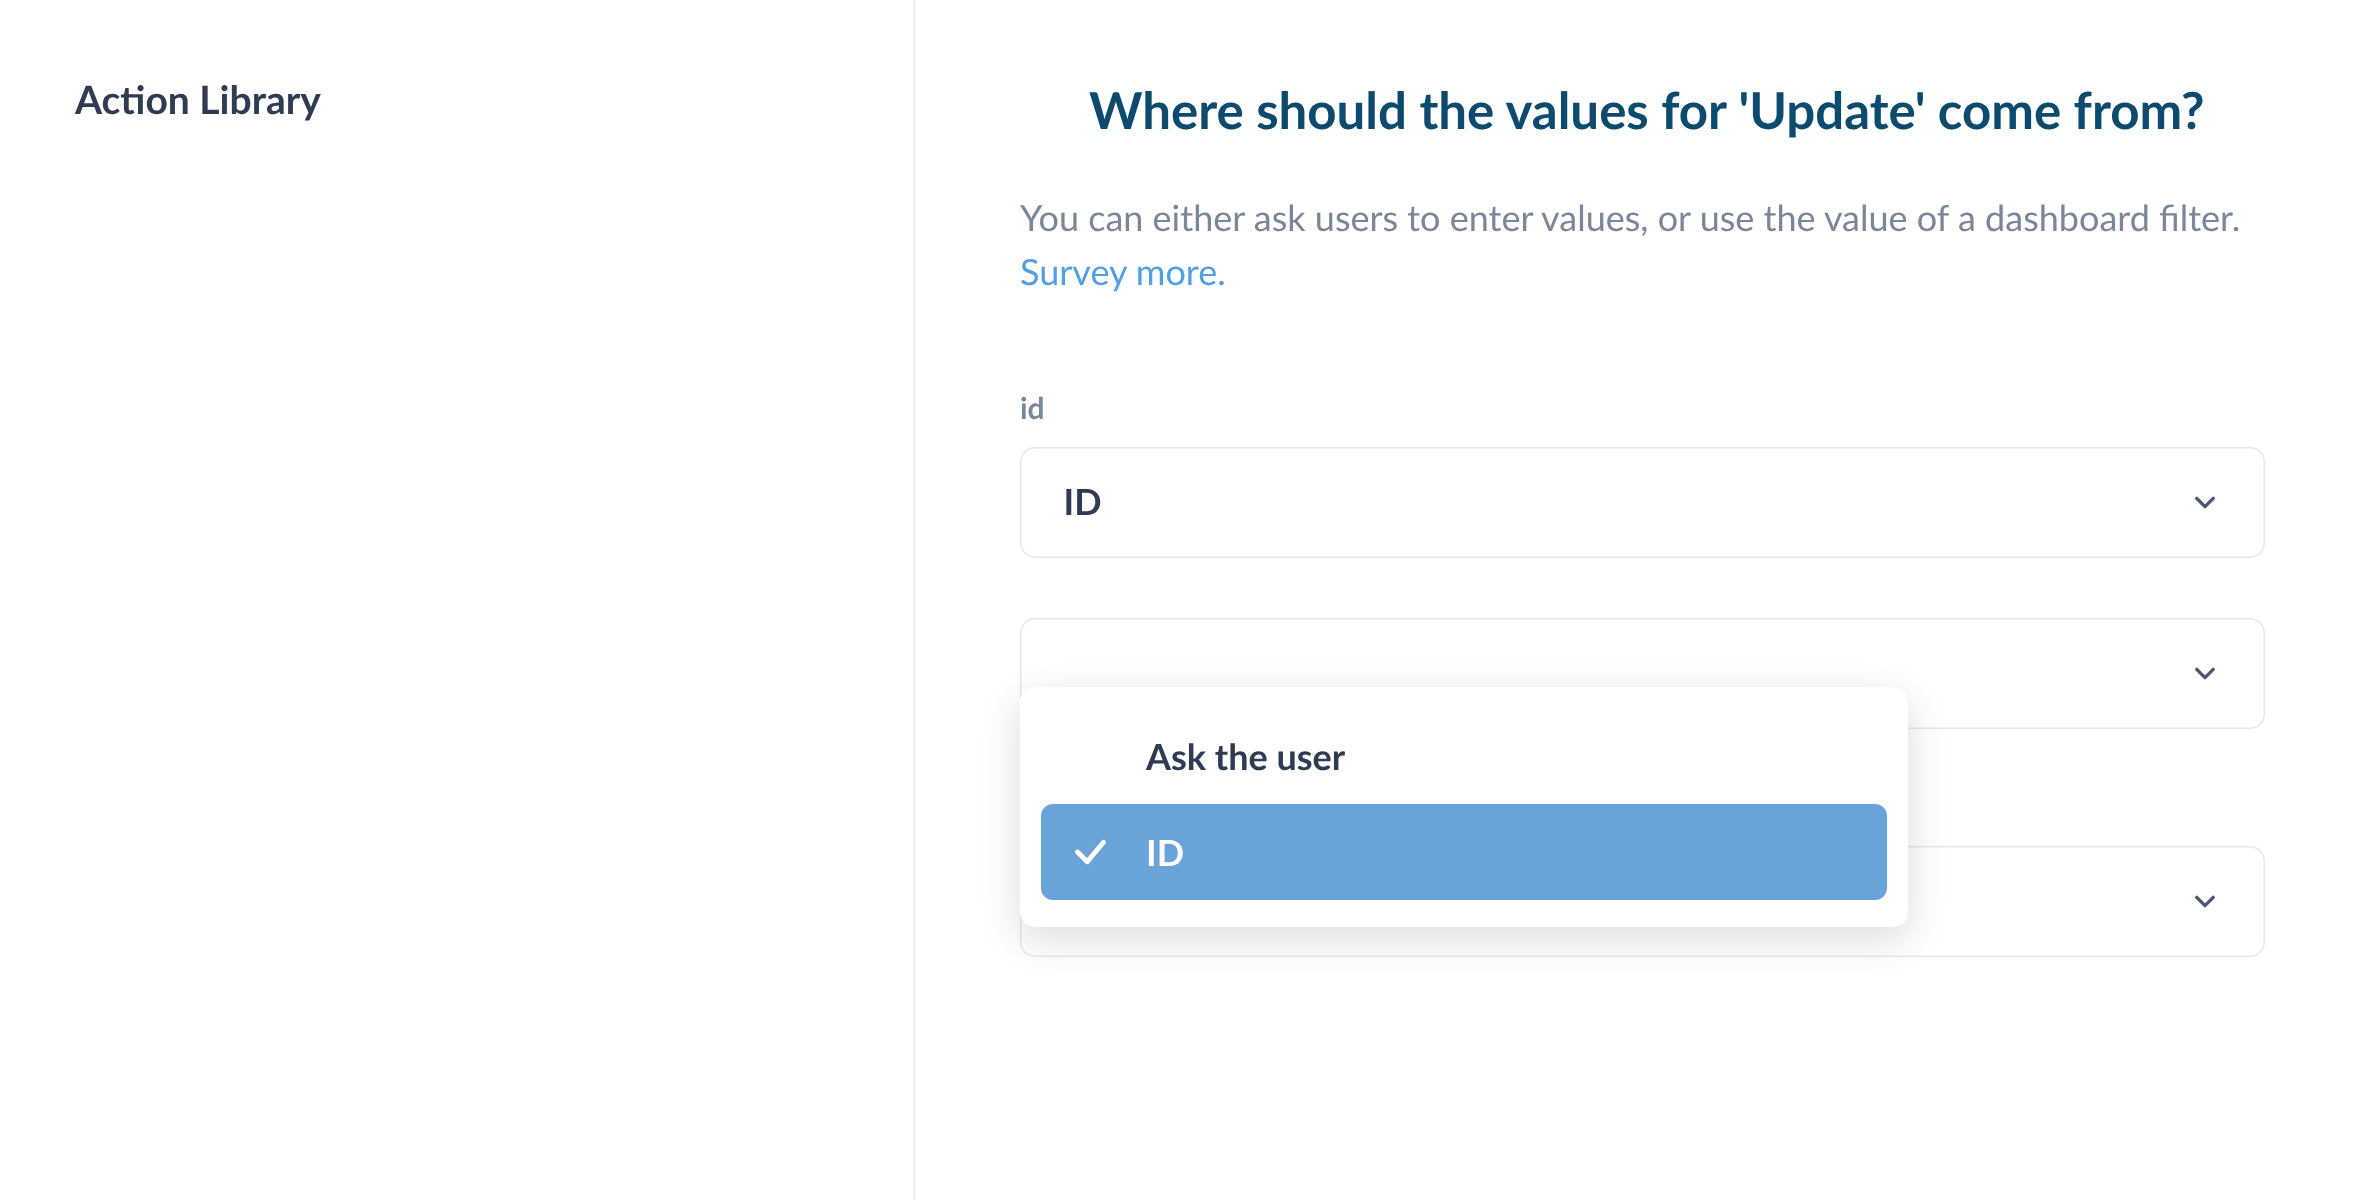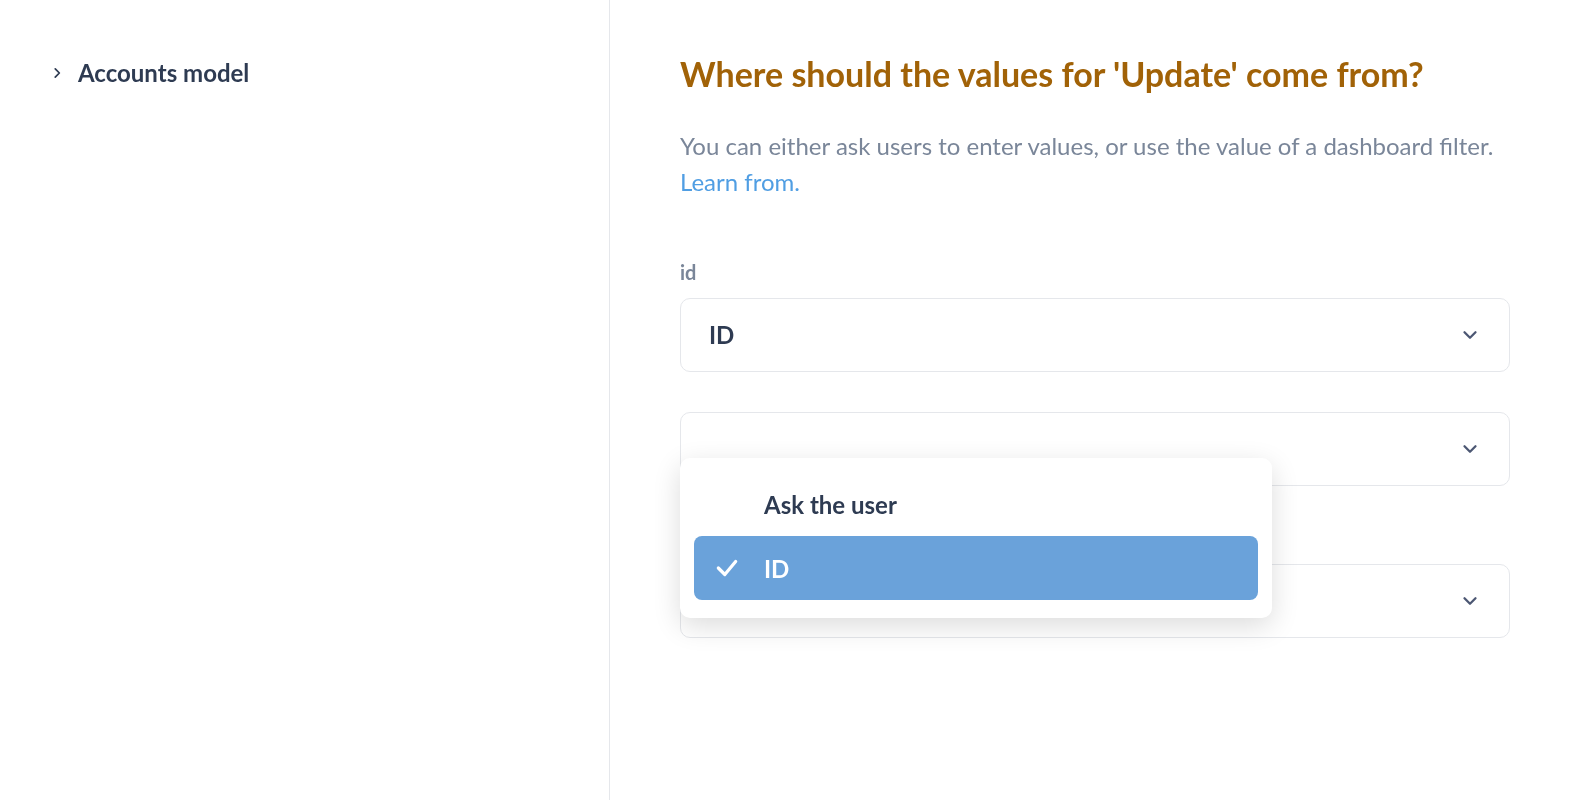--- a/index.html
+++ b/index.html
@@ -51,22 +51,23 @@
   
   .main {
     flex: 1;
     padding: 50px 70px 0 70px;
     position: relative;
   }
   .main-heading {
     font-size: 34px;
     font-weight: 700;
     line-height: 1.4;
-    color: #a16207;
+    color: #0c4a6e;
     margin-bottom: 30px;
+    margin-left: 46px;
   }
   .main-desc {
     font-size: 24px;
     color: #7a8699;
     line-height: 1.5;
     margin-bottom: 60px;
   }
   .main-desc a {
     color: #509EE3;
     text-decoration: none;
@@ -136,39 +137,32 @@
   .dropdown-item.unselected .check { width: 0; }
   .dropdown-item.selected {
     background: #6AA2DA;
   }
   .dropdown-item.selected .opt-label { color: #ffffff; }
 </style>
 </head>
 <body>
 
 <aside class="sidebar">
-
-  <div class="tree-item">
-    <span class="chevron">
-      <svg viewBox="0 0 24 24" fill="none" stroke="#2E3B52" stroke-width="3" stroke-linecap="round" stroke-linejoin="round">
-          <polyline points="9 5 16 12 9 19"></polyline>
-        </svg>
-    </span>
-    <span class="label">Accounts model</span>
-  </div>
+  <h2 class="sidebar-title">Action Library</h2>
+
 
 </aside>
 
 <main class="main">
 
   <h1 class="main-heading">Where should the values for 'Update' come from?</h1>
 
   <p class="main-desc">
     <span>You can either ask users to enter values, or use the value of a dashboard filter.   </span>
-    <a href="#">Learn from.</a>
+    <a href="#">Survey more.</a>
   </p>
 
   <div class="field-group">
     <div class="field-label">id</div>
     <div class="select-box">
       <span class="value">ID</span>
       <span class="caret">
         <svg viewBox="0 0 24 24" fill="none" stroke="currentColor" stroke-width="2.5" stroke-linecap="round" stroke-linejoin="round">
             <polyline points="6 9 12 15 18 9"></polyline>
           </svg>

